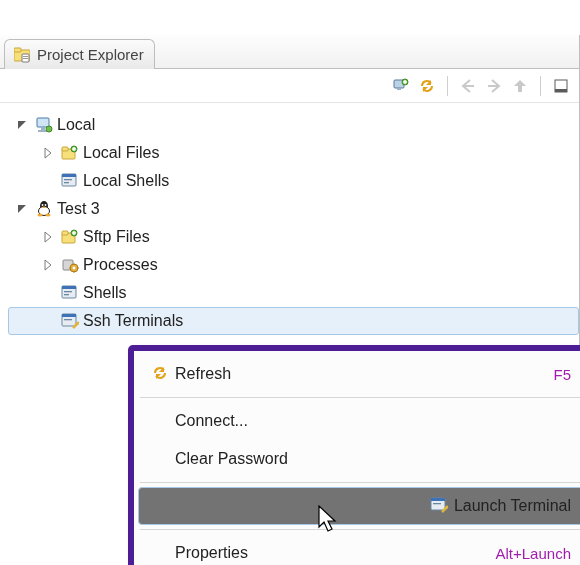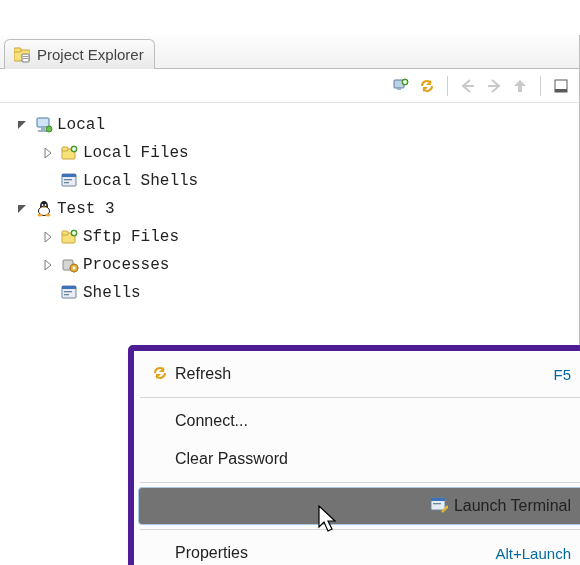--- a/index.html
+++ b/index.html
@@ -96,21 +96,20 @@
   }
   .tree-row {
     display: flex;
     align-items: center;
     gap: 4px;
     height: 28px;
     padding-right: 8px;
     border: 1px solid transparent;
     border-radius: 3px;
     white-space: nowrap;
-    font-family: Liberation Mono, monospace;
   }
   .tree-row .label { font-size: 16px; }
   .tree-row.selected {
     background: #e6f0fa;
     border-color: #a6c8e6;
   }
   .indent0 { padding-left: 6px; }
   .indent1 { padding-left: 32px; }
   .twisty {
     width: 14px; height: 14px;
@@ -145,21 +144,21 @@
     background: #737373;
     border-color: #a6c8e6;
     justify-content: flex-end;
   }
   .ctxiconcol {
     width: 30px;
     display: flex; align-items: center; justify-content: center;
   }
   .ctxlabel { flex: 0 0 auto; font-size: 16px; color: #222; }
   .ctxspacer { flex: 1 1 auto; }
-  .ctxshortcut { font-size: 15px; color: #0369a1; }
+  .ctxshortcut { font-size: 15px; color: #a21caf; }
   .ctxsep {
     height: 1px;
     margin: 4px 2px;
     background: #d6d6d6;
   }
 
   
   .cursor {
     position: absolute;
     left: 318px; top: 470px;
@@ -350,20 +349,33 @@
         <svg width="18" height="18" viewBox="0 0 18 18">
           <rect x="1" y="2" width="14" height="12" rx="1" fill="#e6ecf2" stroke="#6a87a0"></rect>
           <rect x="1" y="2" width="14" height="3" fill="#3d72b8"></rect>
           <rect x="3" y="7" width="8" height="1.3" fill="#6a87a0"></rect>
           <rect x="3" y="10" width="5" height="1.3" fill="#6a87a0"></rect>
         </svg>
       </span>
       <span class="label">Shells</span>
     </div>
 
+    <div class="tree-row indent1 selected">
+      <span class="twisty-spacer"></span>
+      <span class="node-icon">
+        <svg width="18" height="18" viewBox="0 0 18 18">
+          <rect x="1" y="2" width="14" height="12" rx="1" fill="#e6ecf2" stroke="#6a87a0"></rect>
+          <rect x="1" y="2" width="14" height="3" fill="#3d72b8"></rect>
+          <rect x="3" y="7" width="8" height="1.3" fill="#6a87a0"></rect>
+          <path d="M12 16 L17 11" stroke="#e0b53a" stroke-width="2.5"></path>
+          <circle cx="17" cy="11" r="1.5" fill="#e0b53a"></circle>
+        </svg>
+      </span>
+      <span class="label">Ssh Terminals</span>
+    </div>
 
   </div>
 
   <div class="ctxmenu">
     <div class="ctxrow">
       <div class="ctxiconcol">
         <span>
           <svg width="18" height="18" viewBox="0 0 18 18">
             <path d="M4 9a5 5 0 0 1 9-3" fill="none" stroke="#e3a21a" stroke-width="2"></path>
             <path d="M14 9a5 5 0 0 1-9 3" fill="none" stroke="#e3a21a" stroke-width="2"></path>

